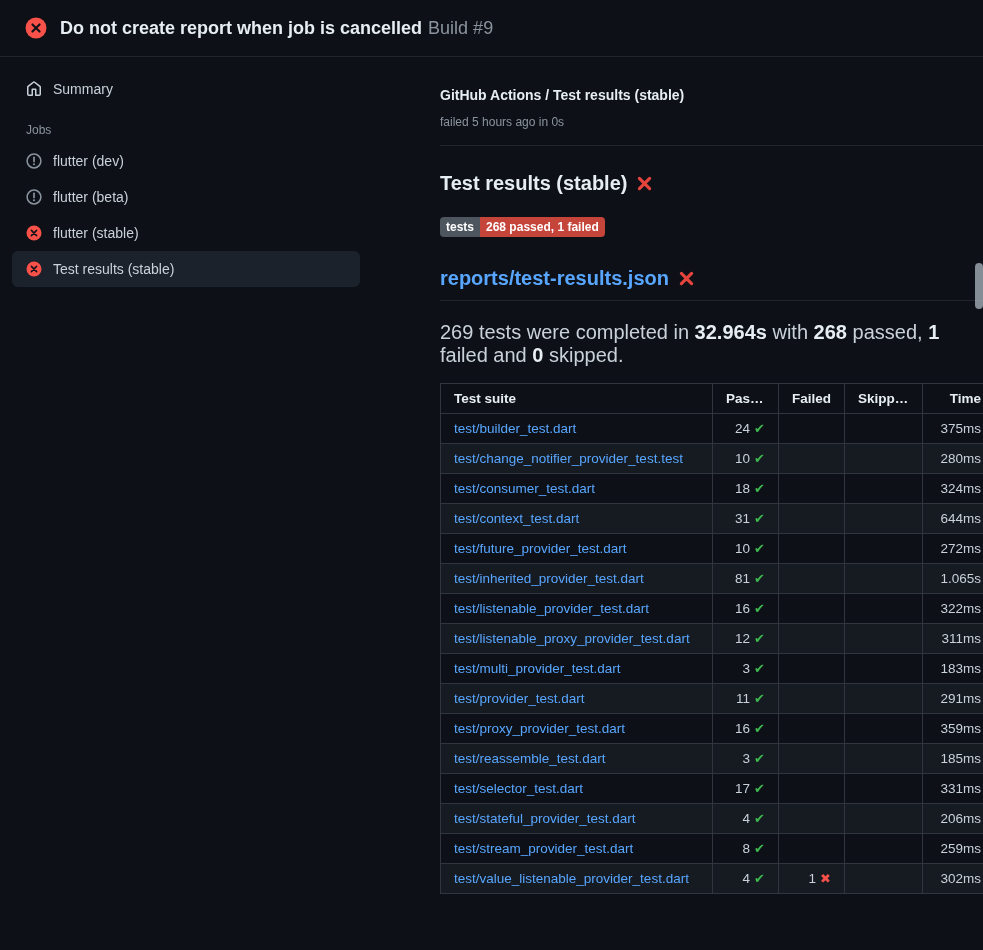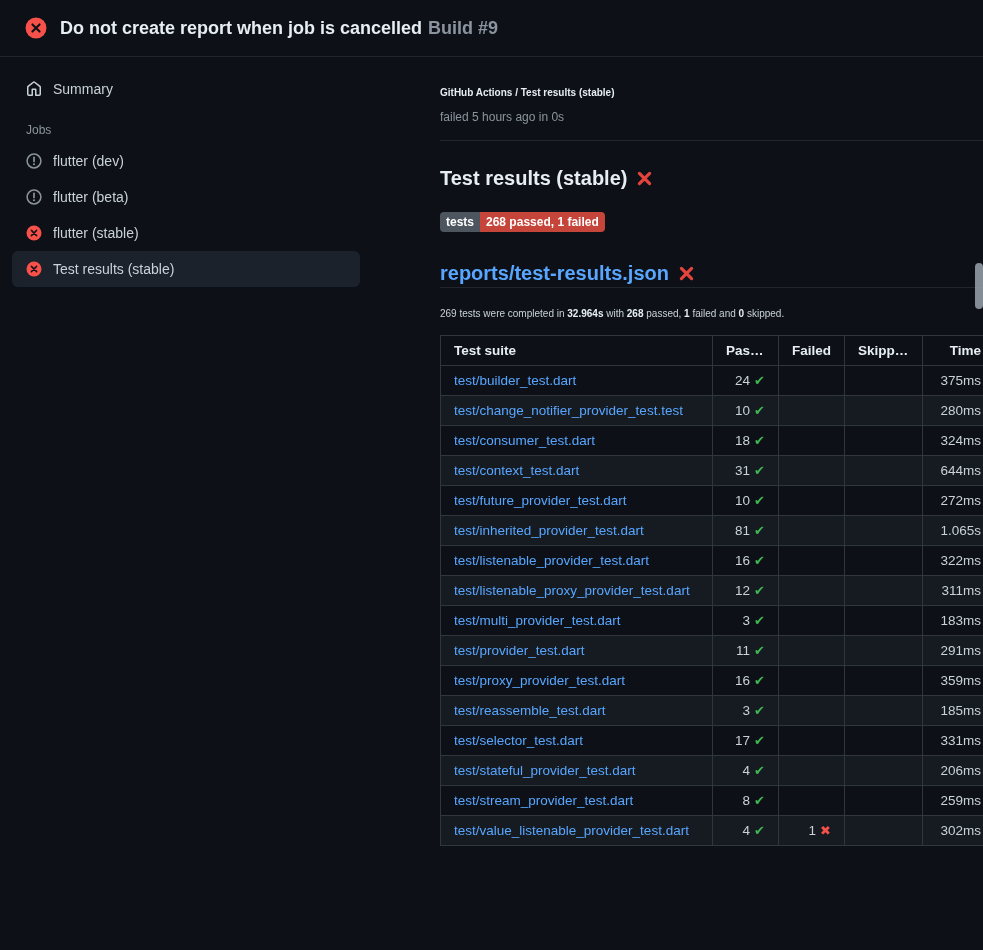--- a/index.html
+++ b/index.html
@@ -19,60 +19,60 @@
   
   .top-header{
     display:flex;align-items:center;gap:13px;
     height:57px;padding:0 25px;border-bottom:1px solid var(--border_muted);
   }
   .top-header .big-status{width:22px;height:22px;flex:none;display:flex;}
   .top-header h1{
     margin:0;font-size:18px;font-weight:700;color:var(--text_bright);
     white-space:nowrap;
   }
-  .top-header .build{color:var(--muted);font-weight:700;margin-left:6px;}
+  .top-header .build{color:var(--muted);font-weight:400;margin-left:6px;}
   
   .content{display:flex;align-items:flex-start;gap:40px;}
   .sidebar{width:372px;flex:none;padding-top:14px;}
   .side-row{
     display:flex;align-items:center;gap:11px;
     padding:10px 14px;margin:0 12px;border-radius:6px;
     font-size:14px;color:var(--text);cursor:pointer;
   }
   .side-row.selected{background:var(--selected_bg);}
   .jobs-caption{
     padding:16px 14px 6px;margin:0 12px;
     font-size:12px;color:var(--muted);
   }
   .status-ic,.home-ic{width:16px;height:16px;flex:none;display:flex;}
   .ic{width:16px;height:16px;display:block;}
   
   .main{flex:1;padding:30px 0 0 28px;min-width:0;}
-  .breadcrumb{font-size:10px;font-weight:700;color:var(--text_bright);}
+  .breadcrumb{font-size:14px;font-weight:700;color:var(--text_bright);}
   .status-line{font-size:12px;color:var(--muted);margin-top:12px;}
   .divider{border:0;border-top:1px solid var(--border_muted);margin:16px 0 0 0;}
   .section-title{
     display:flex;align-items:center;gap:9px;
     margin:26px 0 0 0;font-size:20px;font-weight:700;color:var(--text_bright);
   }
   .x-emoji{width:17px;height:17px;display:flex;flex:none;}
   .x-emoji svg{width:17px;height:17px;}
   .badge{
     display:inline-flex;margin-top:22px;font-size:12px;font-weight:700;
     border-radius:4px;overflow:hidden;line-height:14px;
   }
   .badge-label{background:var(--badge_label_bg);color:var(--badge_text);padding:3px 6px;}
   .badge-value{background:var(--badge_value_bg);color:var(--badge_text);padding:3px 6px;}
   .report-title{
     display:flex;align-items:center;gap:9px;
-    margin:30px 0 0 0;padding-bottom:2px;border-bottom:1px solid var(--border_muted);
+    margin:30px 0 0 0;padding-bottom:10px;border-bottom:1px solid var(--border_muted);
     font-size:20px;font-weight:700;
   }
   .report-title a{color:var(--link);text-decoration:none;}
-  .summary-sentence{margin:20px 0 6px 0;font-size:10px;color:var(--text);}
+  .summary-sentence{margin:20px 0 6px 0;font-size:20px;color:var(--text);}
   .summary-sentence strong{color:var(--text_bright);font-weight:700;}
   
   table.results{
     border-collapse:collapse;margin-top:16px;table-layout:fixed;width:554px;
     font-size:13.5px;
   }
   .results th,.results td{
     border:1px solid var(--border);padding:7px 13px;
     overflow:hidden;white-space:nowrap;text-overflow:ellipsis;
   }

